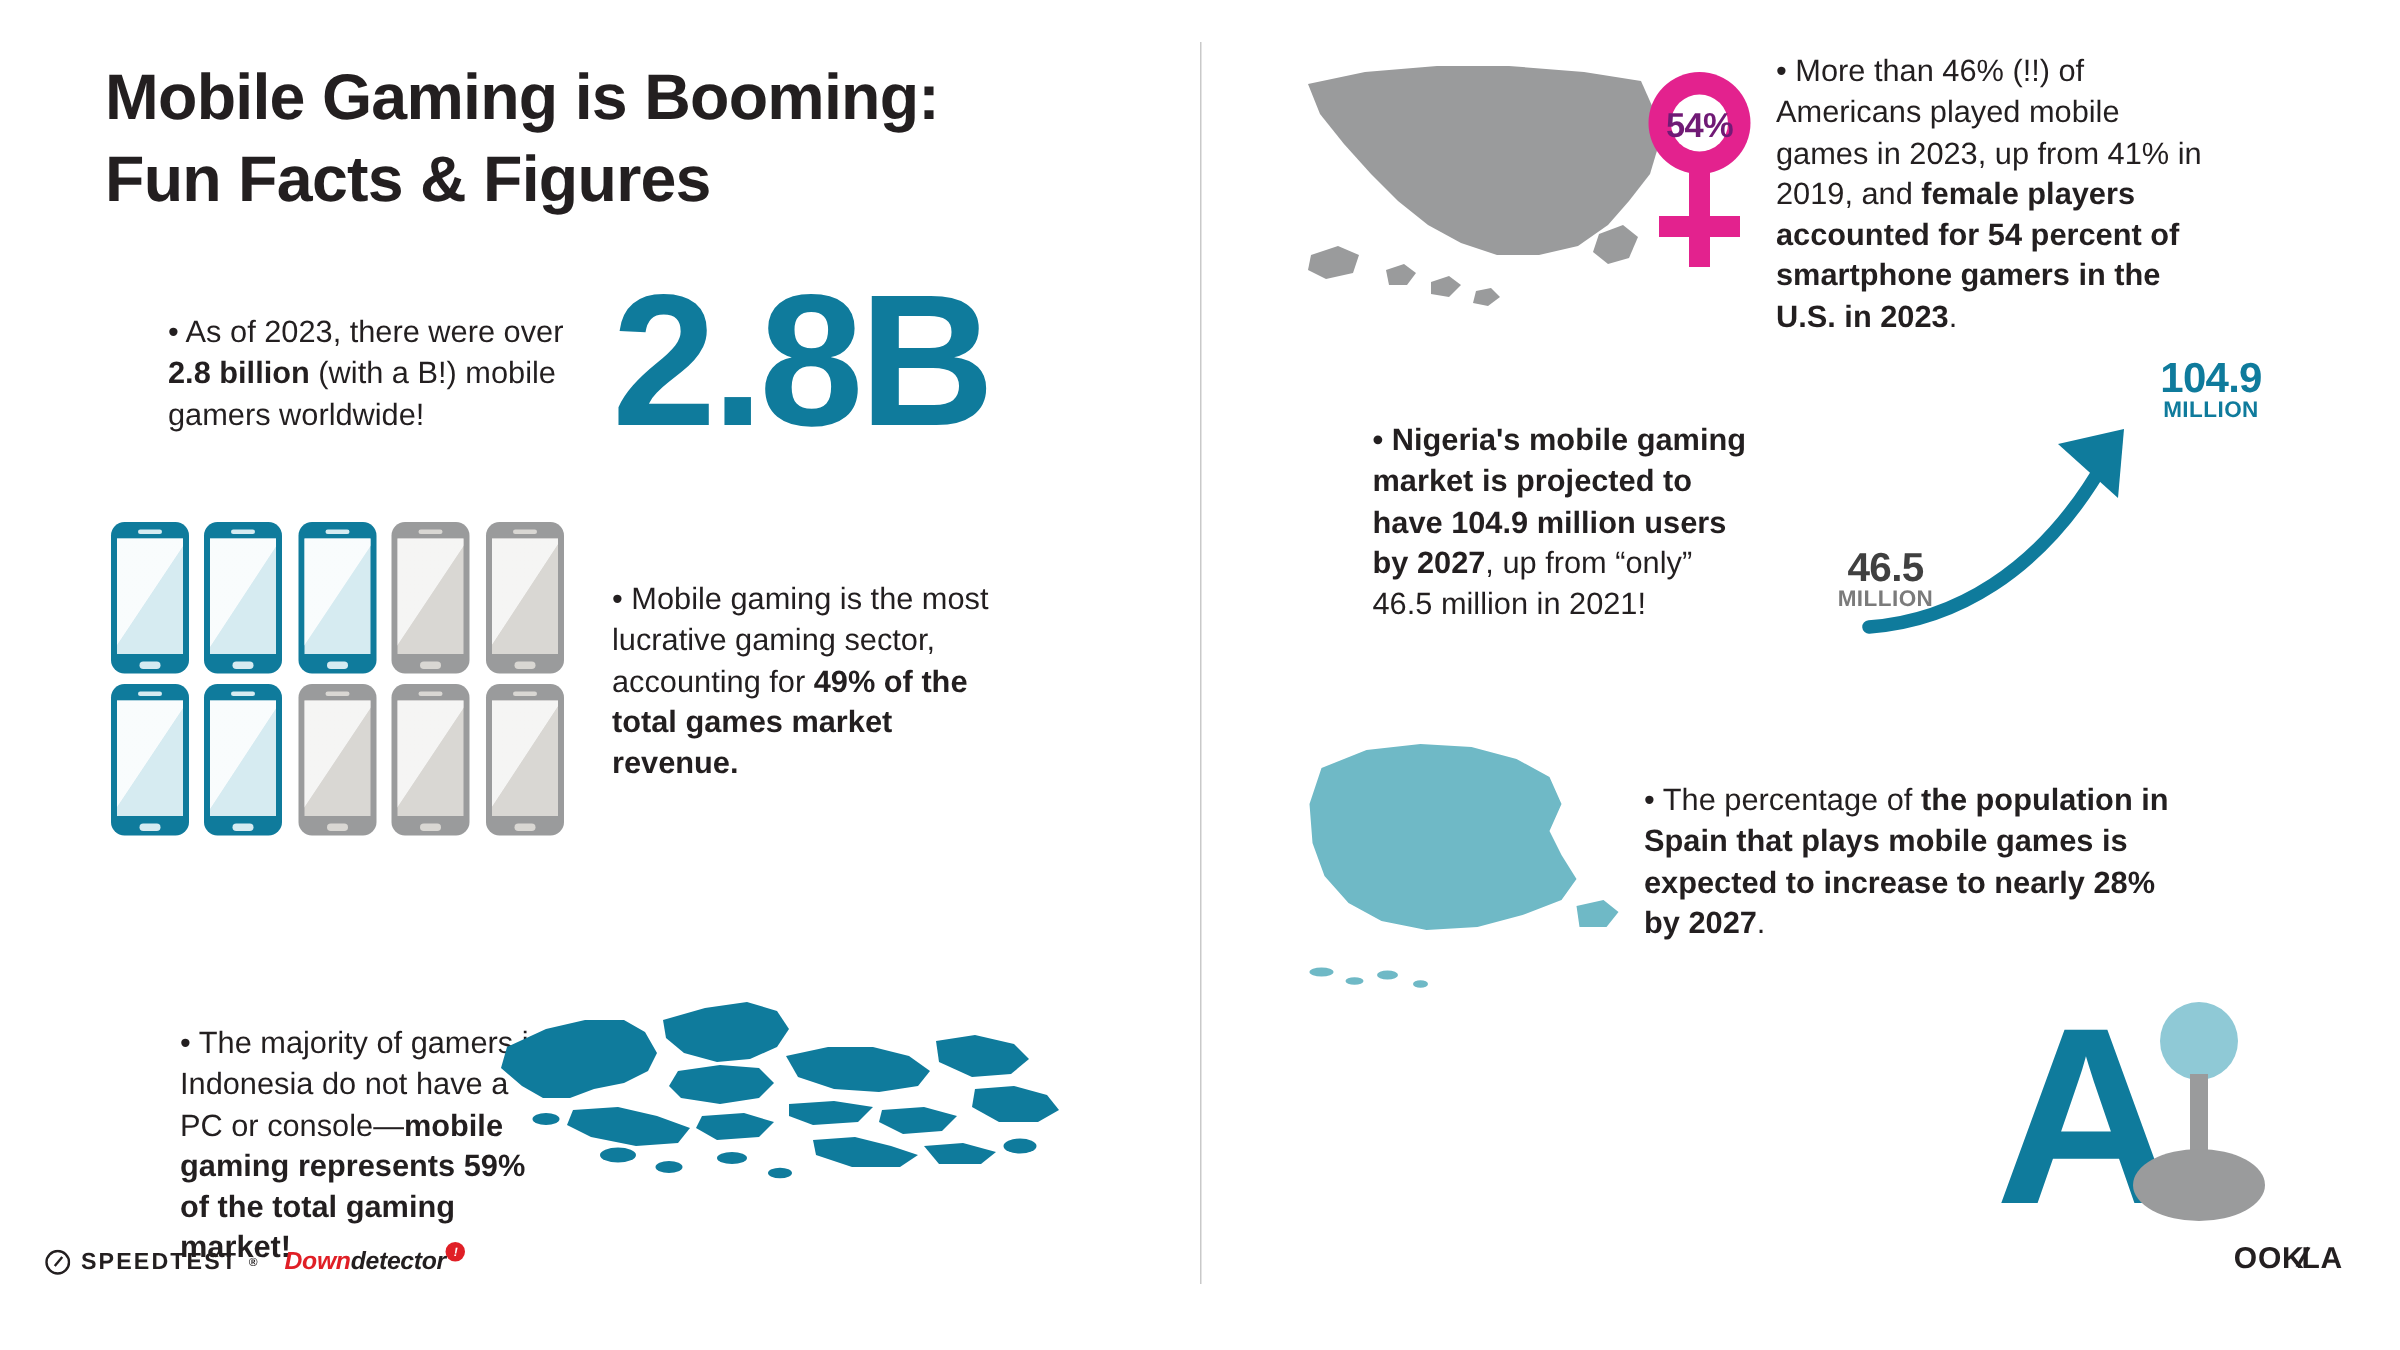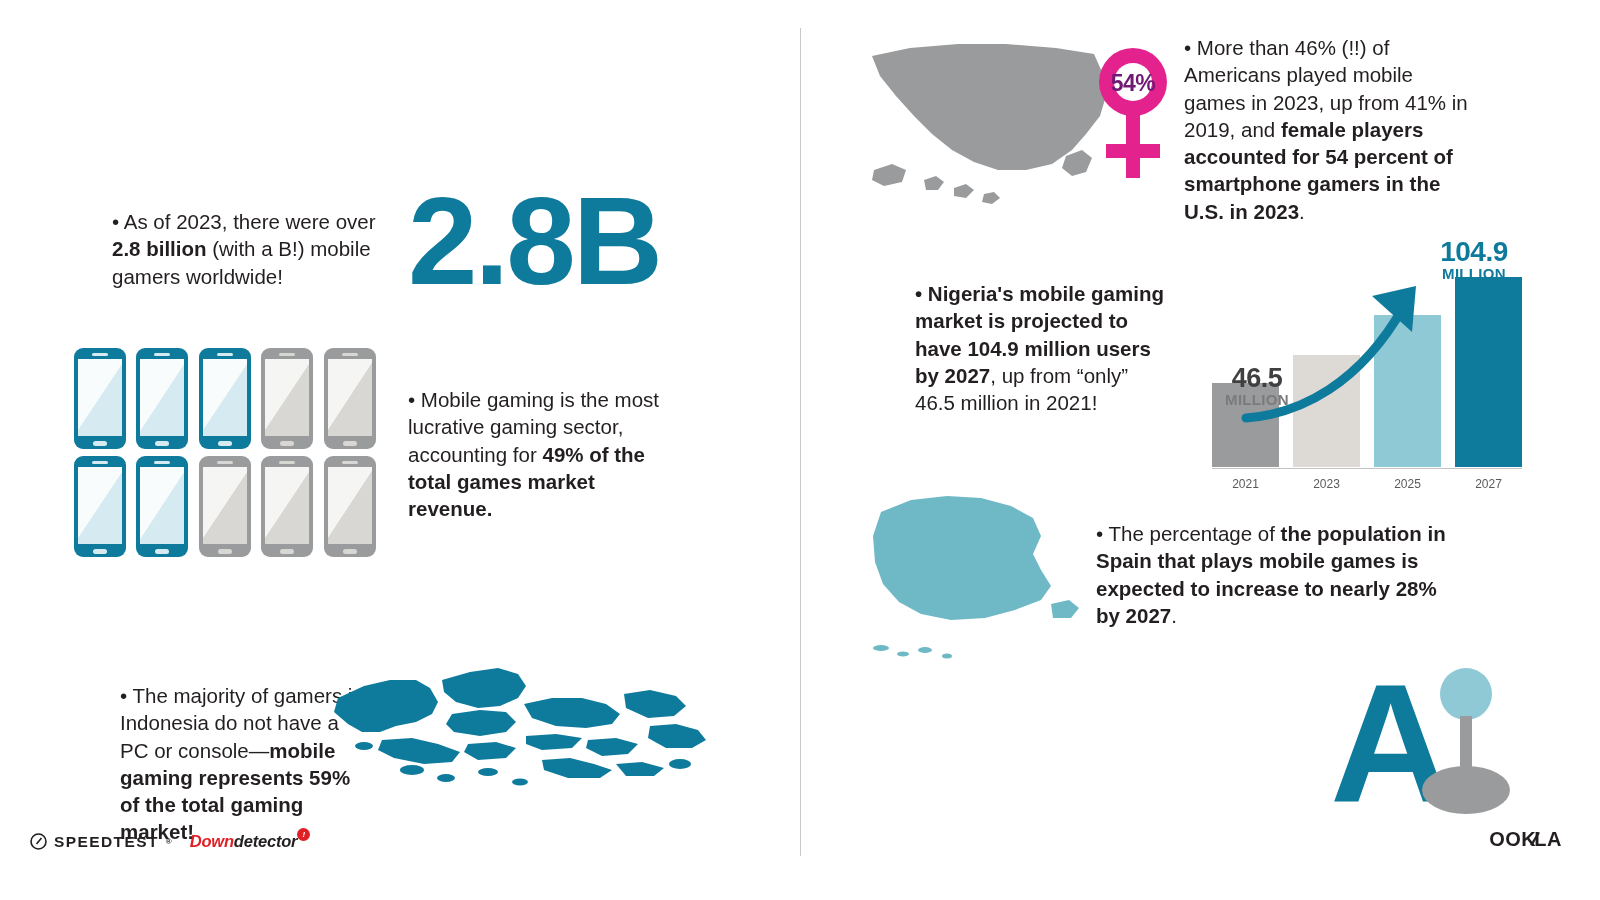--- a/index.html
+++ b/index.html
@@ -379,20 +379,24 @@
     margin: 0 -4px;
   }
 </style>
 </head>
 <body>
 
 <div class="canvas">
 
   <div class="divider"></div>
 
+  <div class="title">
+    <div>Mobile Gaming is Booming:</div>
+  <div>Fun Facts &amp; Figures</div>
+    </div>
 
   <div class="fact-1 bullet-text">
     <span>• As of 2023, there were over </span><b>2.8 billion</b><span> (with a B!) mobile gamers worldwide!</span>
   </div>
 
   <div class="bignum">2.8B</div>
 
   <div class="phones">
     <div class="phone teal">
         <span class="speaker"></span>
@@ -518,35 +522,20 @@
   </div>
 
   <div class="fact-4 bullet-text">
     <span>• More than 46% (!!) of Americans played mobile games in 2023, up from 41% in 2019, and </span><b>female players accounted for 54 percent of smartphone gamers in the U.S. in 2023</b><span>.</span>
   </div>
 
   <div class="fact-5 bullet-text">
     <b>• Nigeria's mobile gaming market is projected to have 104.9 million users by 2027</b><span>, up from “only” 46.5 million in 2021!</span>
   </div>
 
-  <div class="chart">
-    <div class="bars">
-      <div class="bar" style="height:84px;background:#9a9b9c;"></div>
-      <div class="bar" style="height:112px;background:#ddd9d4;"></div>
-      <div class="bar" style="height:152px;background:#8fc9d6;"></div>
-      <div class="bar" style="height:190px;background:#0f7b9c;"></div>
-    </div>
-    <div class="baseline"></div>
-    <div class="axis-labels">
-      <span>2021</span>
-      <span>2023</span>
-      <span>2025</span>
-      <span>2027</span>
-    </div>
-  </div>
 
   <svg class="arrow-svg" viewBox="0 0 220 180">
     <path d="M6 150 C 60 146, 120 116, 164 38" stroke="#0f7b9c" stroke-width="9" fill="none" stroke-linecap="round"></path>
     <path d="M132 28 L176 18 L172 64 Z" fill="#0f7b9c"></path>
   </svg>
 
   <div class="label-46">
     <div class="big">46.5</div>
     <div class="small">MILLION</div>
   </div>

